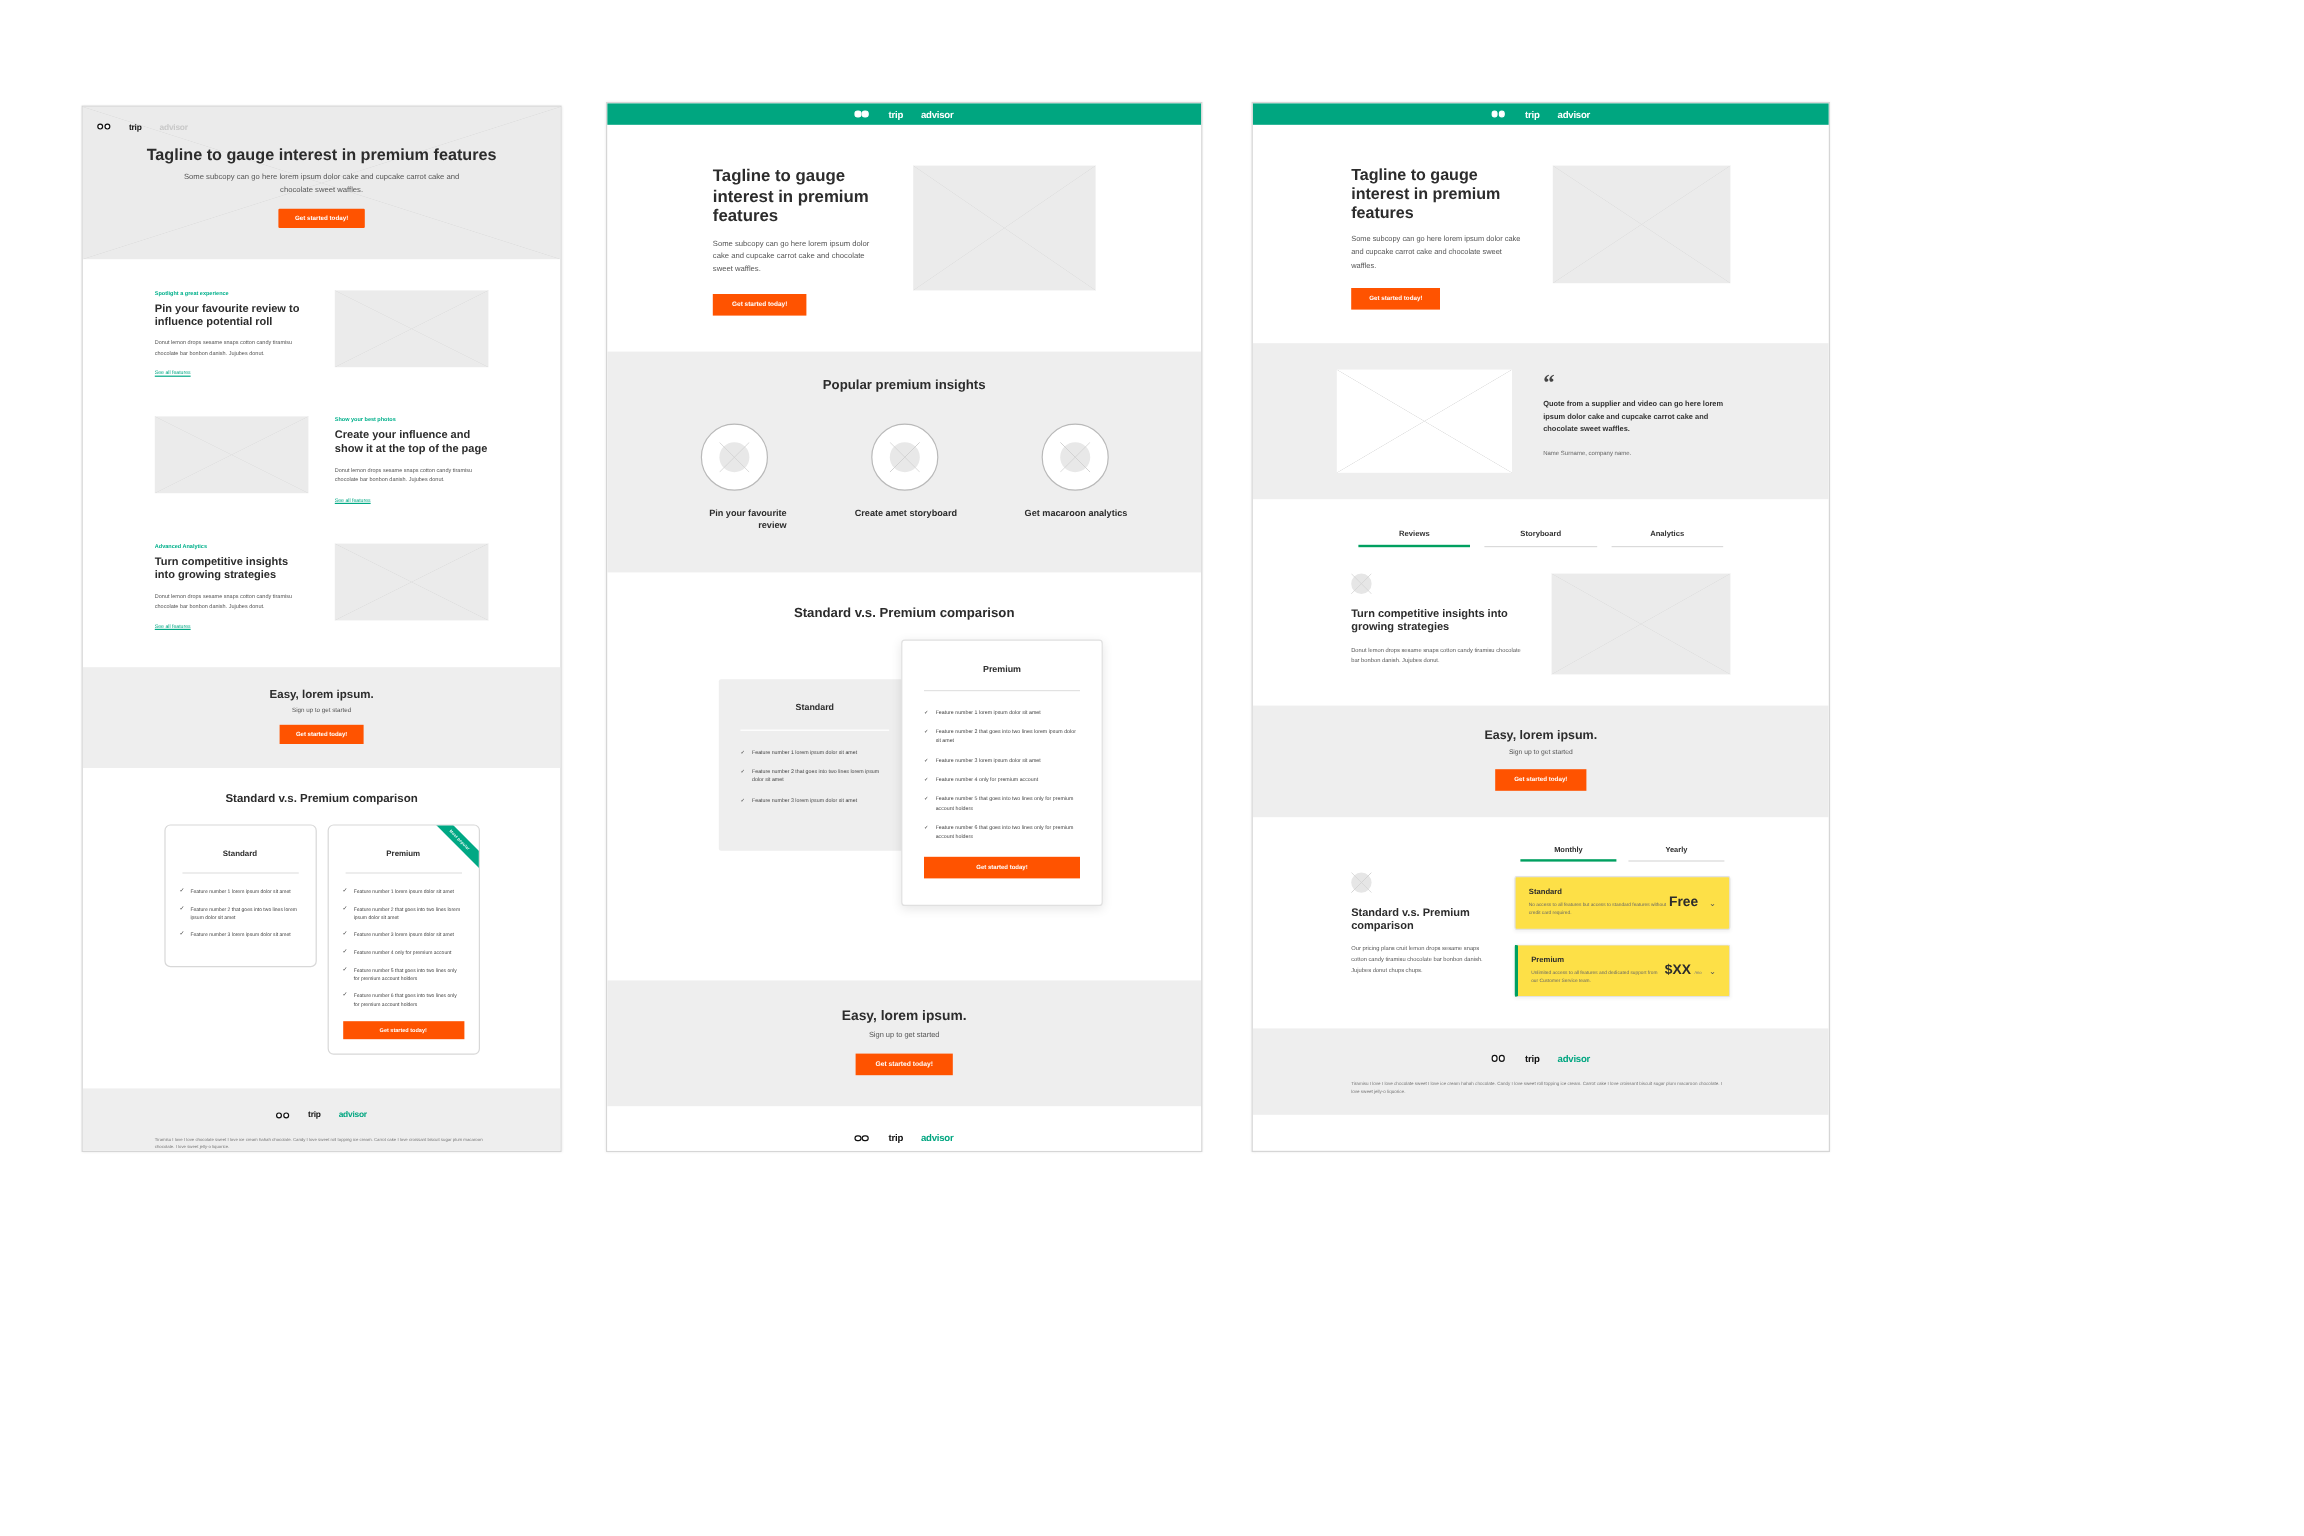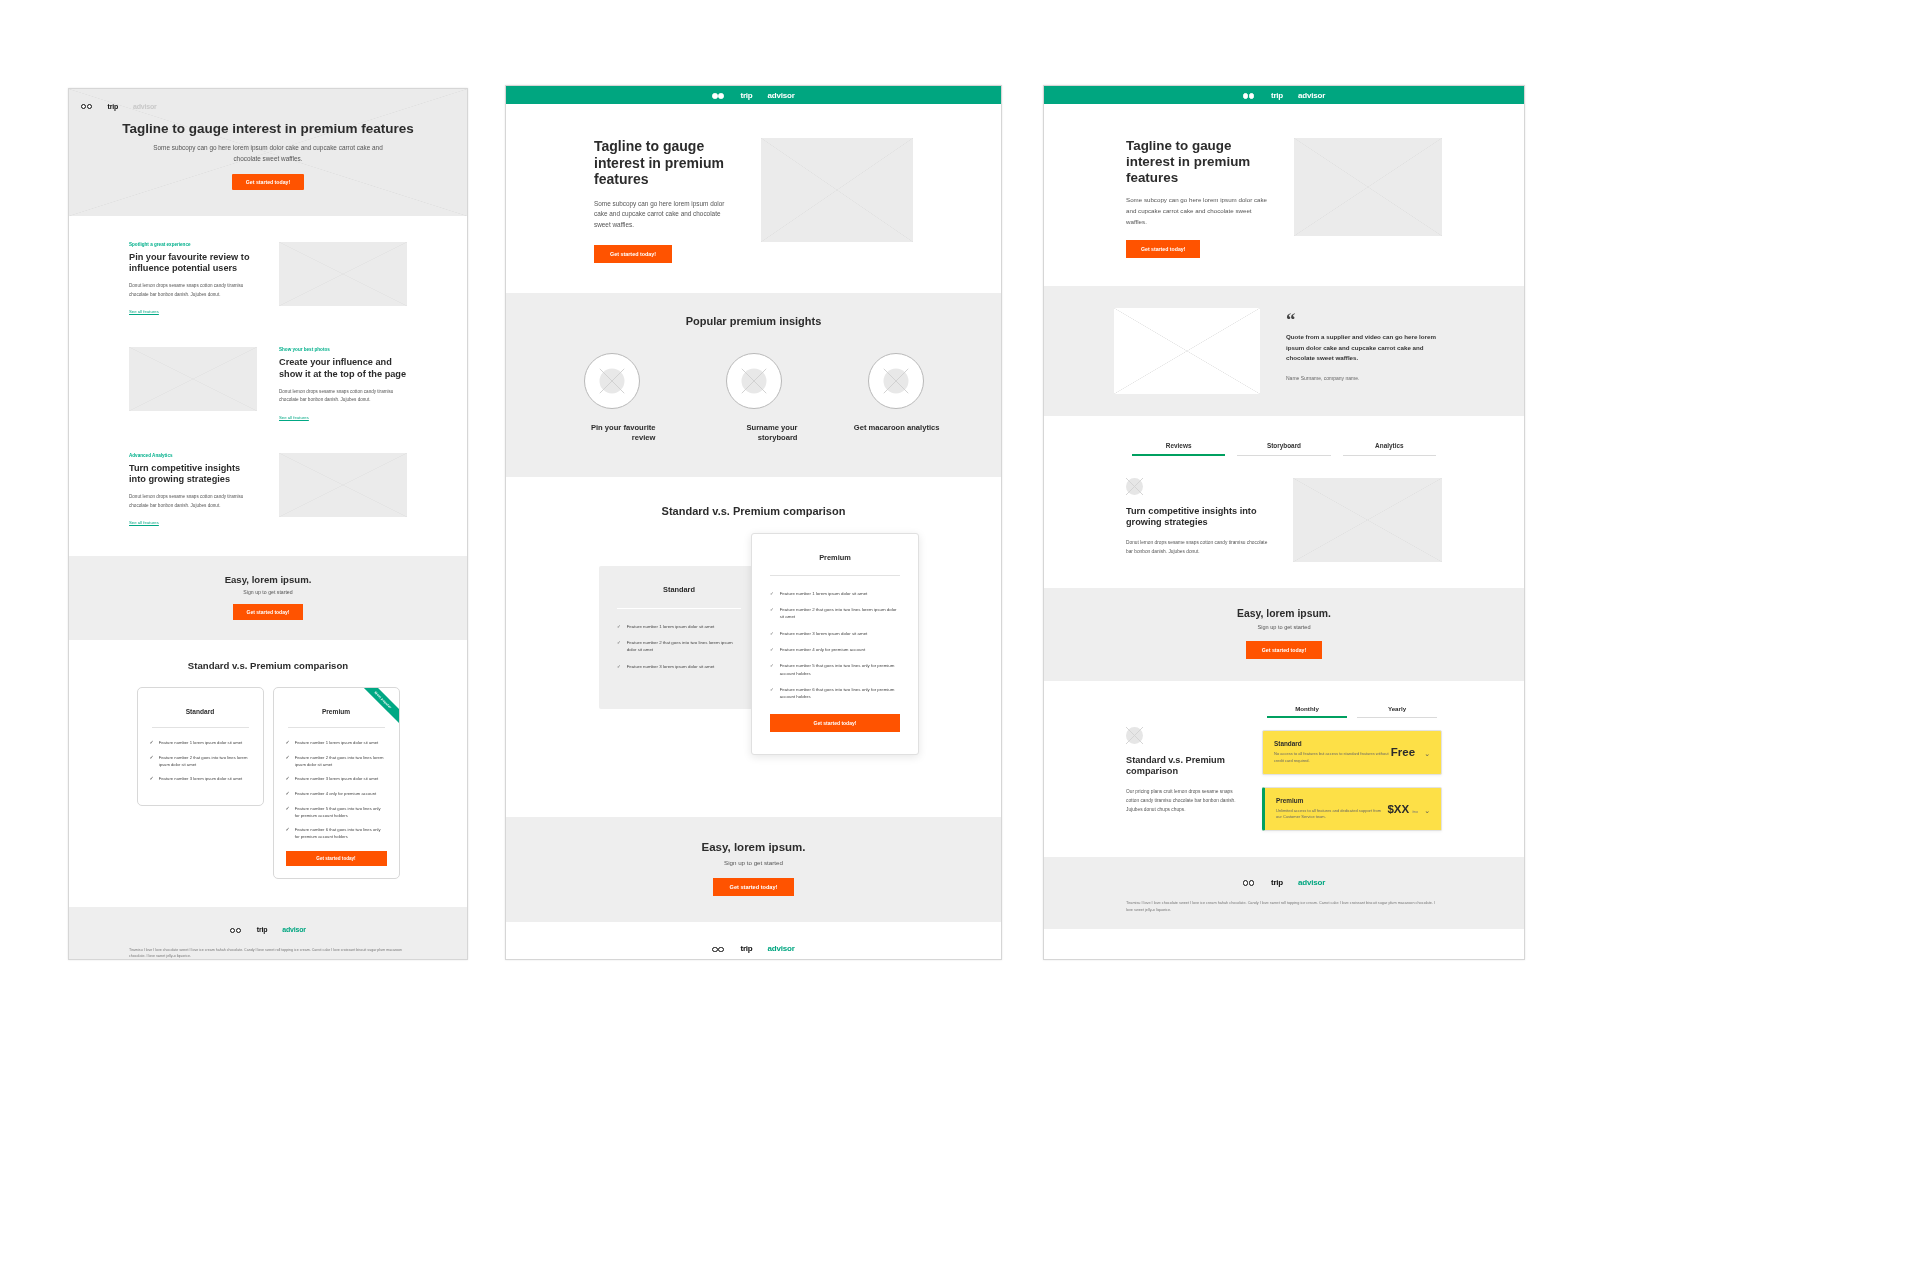--- a/index.html
+++ b/index.html
@@ -247,21 +247,21 @@
       <div class="p1-hero-inner">
         <div class="p1-h1">Tagline to gauge interest in premium features</div>
         <div class="p1-sub">Some subcopy can go here lorem ipsum dolor cake and cupcake carrot cake and chocolate sweet waffles.</div>
         <button class="btn-orange p1-cta">Get started today!</button>
       </div>
     </div>
 
     <div class="p1-feature" style="padding-top:26px;">
       <div class="f-txt">
         <div class="f-eyebrow eyebrow">Spotlight a great experience</div>
-        <div class="f-h2">Pin your favourite review to influence potential users</div>
+        <div class="f-h2">Pin your favourite review to influence potential roll</div>
         <div class="f-body">Donut lemon drops sesame snaps cotton candy tiramisu chocolate bar bonbon danish. Jujubes donut.</div>
         <a class="f-link link-green">See all features</a>
       </div>
       <div class="f-img ph"></div>
     </div>
 
     <div class="p1-feature" style="padding-top:30px;">
       <div class="f-img ph"></div>
       <div class="f-txt">
         <div class="f-eyebrow eyebrow">Show your best photos</div>
@@ -381,21 +381,21 @@
         <div class="circ-item">
           <div class="circ">
               <div class="inner"></div>
             </div>
           <div class="circ-label">Pin your favourite review</div>
         </div>
         <div class="circ-item">
           <div class="circ">
               <div class="inner"></div>
             </div>
-          <div class="circ-label">Surname your storyboard</div>
+          <div class="circ-label">Create amet storyboard</div>
         </div>
         <div class="circ-item">
           <div class="circ">
               <div class="inner"></div>
             </div>
           <div class="circ-label">Get macaroon analytics</div>
         </div>
       </div>
     </div>
 

